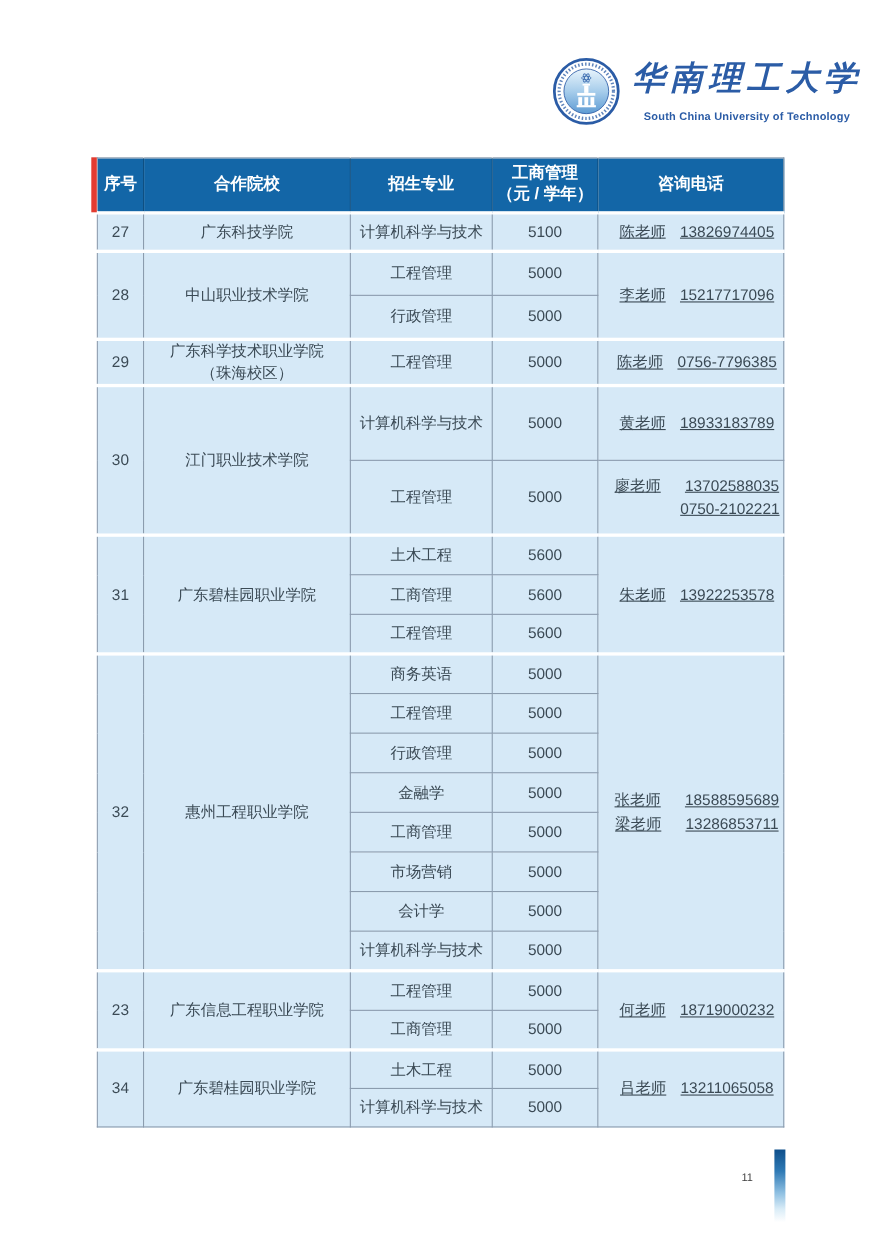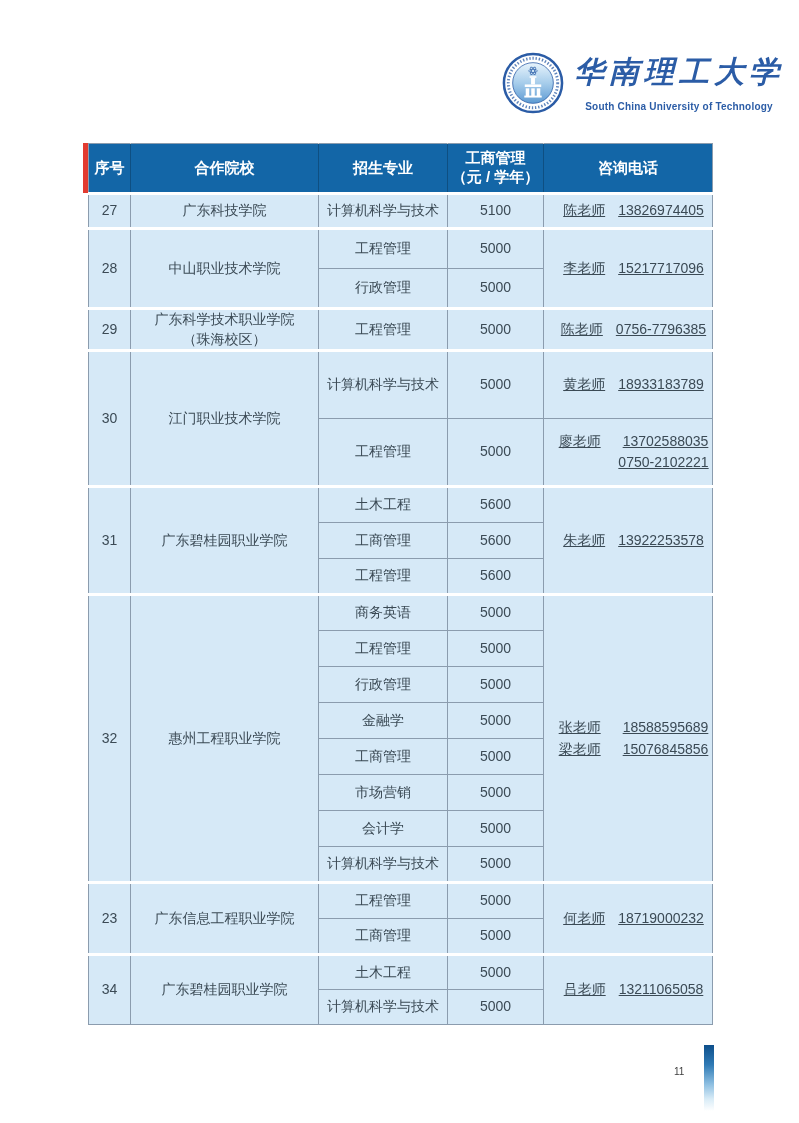--- a/index.html
+++ b/index.html
@@ -201,21 +201,21 @@
       </tbody>
 
       <tbody class="group">
         <tr class="h36">
           <td rowspan="8">32</td>
           <td rowspan="8">惠州工程职业学院</td>
           <td>商务英语</td>
           <td>5000</td>
           <td class="contact" rowspan="8">
             <div class="cline"><span class="nm tight">张老师</span><span>18588595689</span></div>
-            <div class="cline"><span class="nm tight">梁老师</span><span>15076845856</span></div>
+            <div class="cline"><span class="nm tight">梁老师</span><span>13286853711</span></div>
           </td>
         </tr>
         <tr class="h36">
           <td>工程管理</td>
           <td>5000</td>
         </tr>
         <tr class="h36">
           <td>行政管理</td>
           <td>5000</td>
         </tr>

